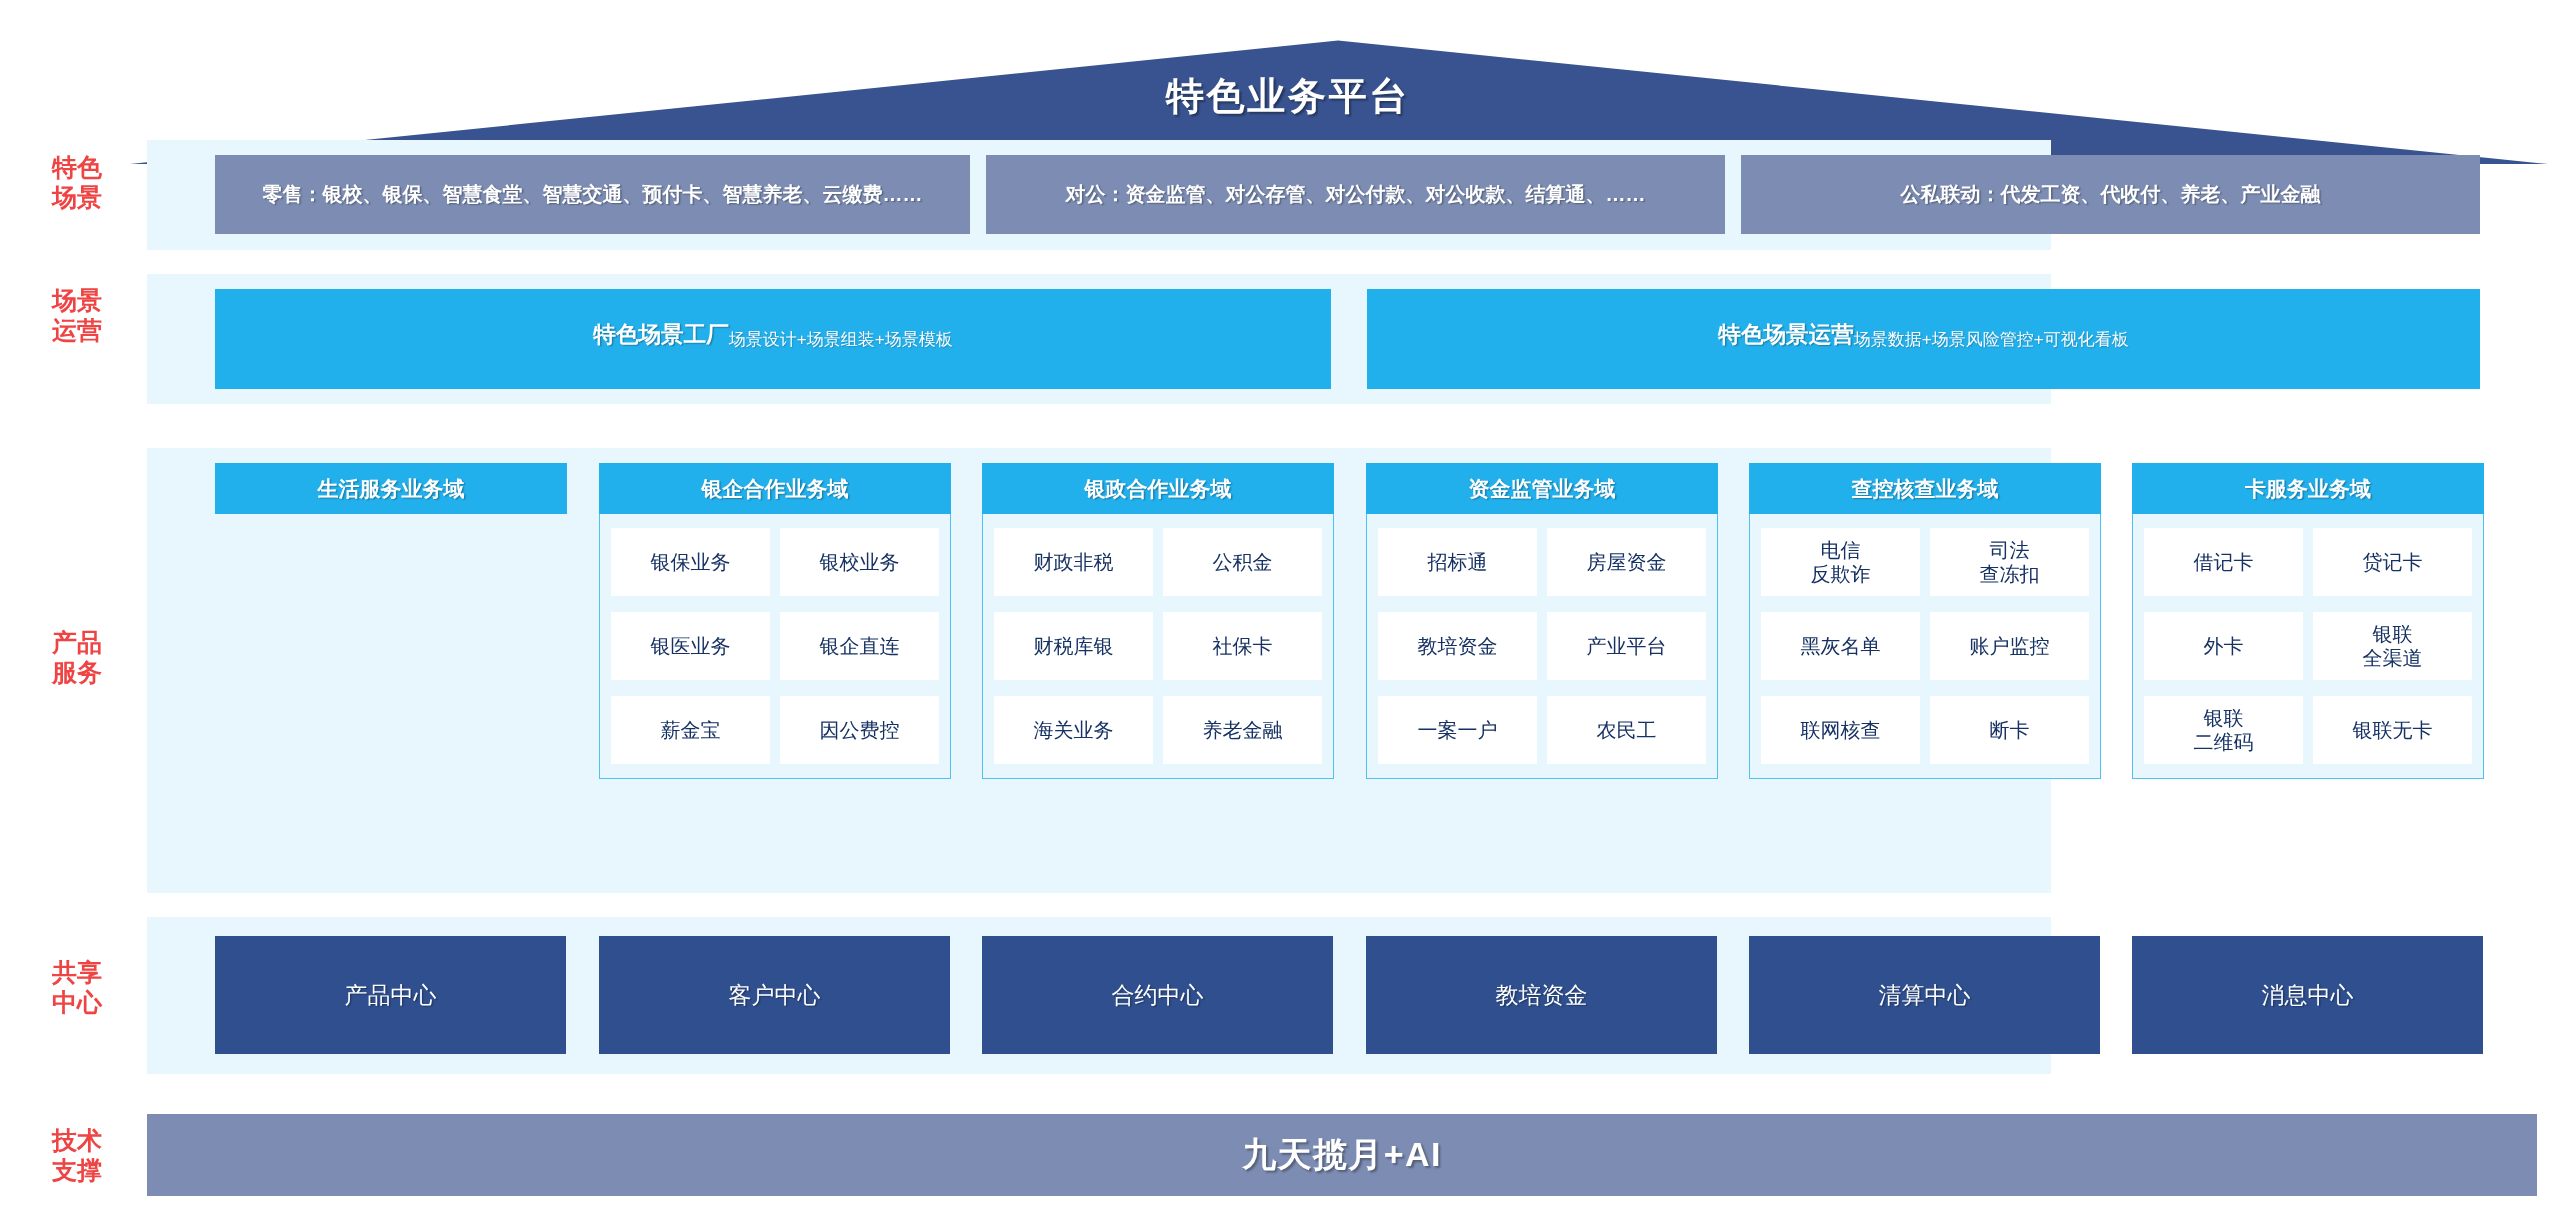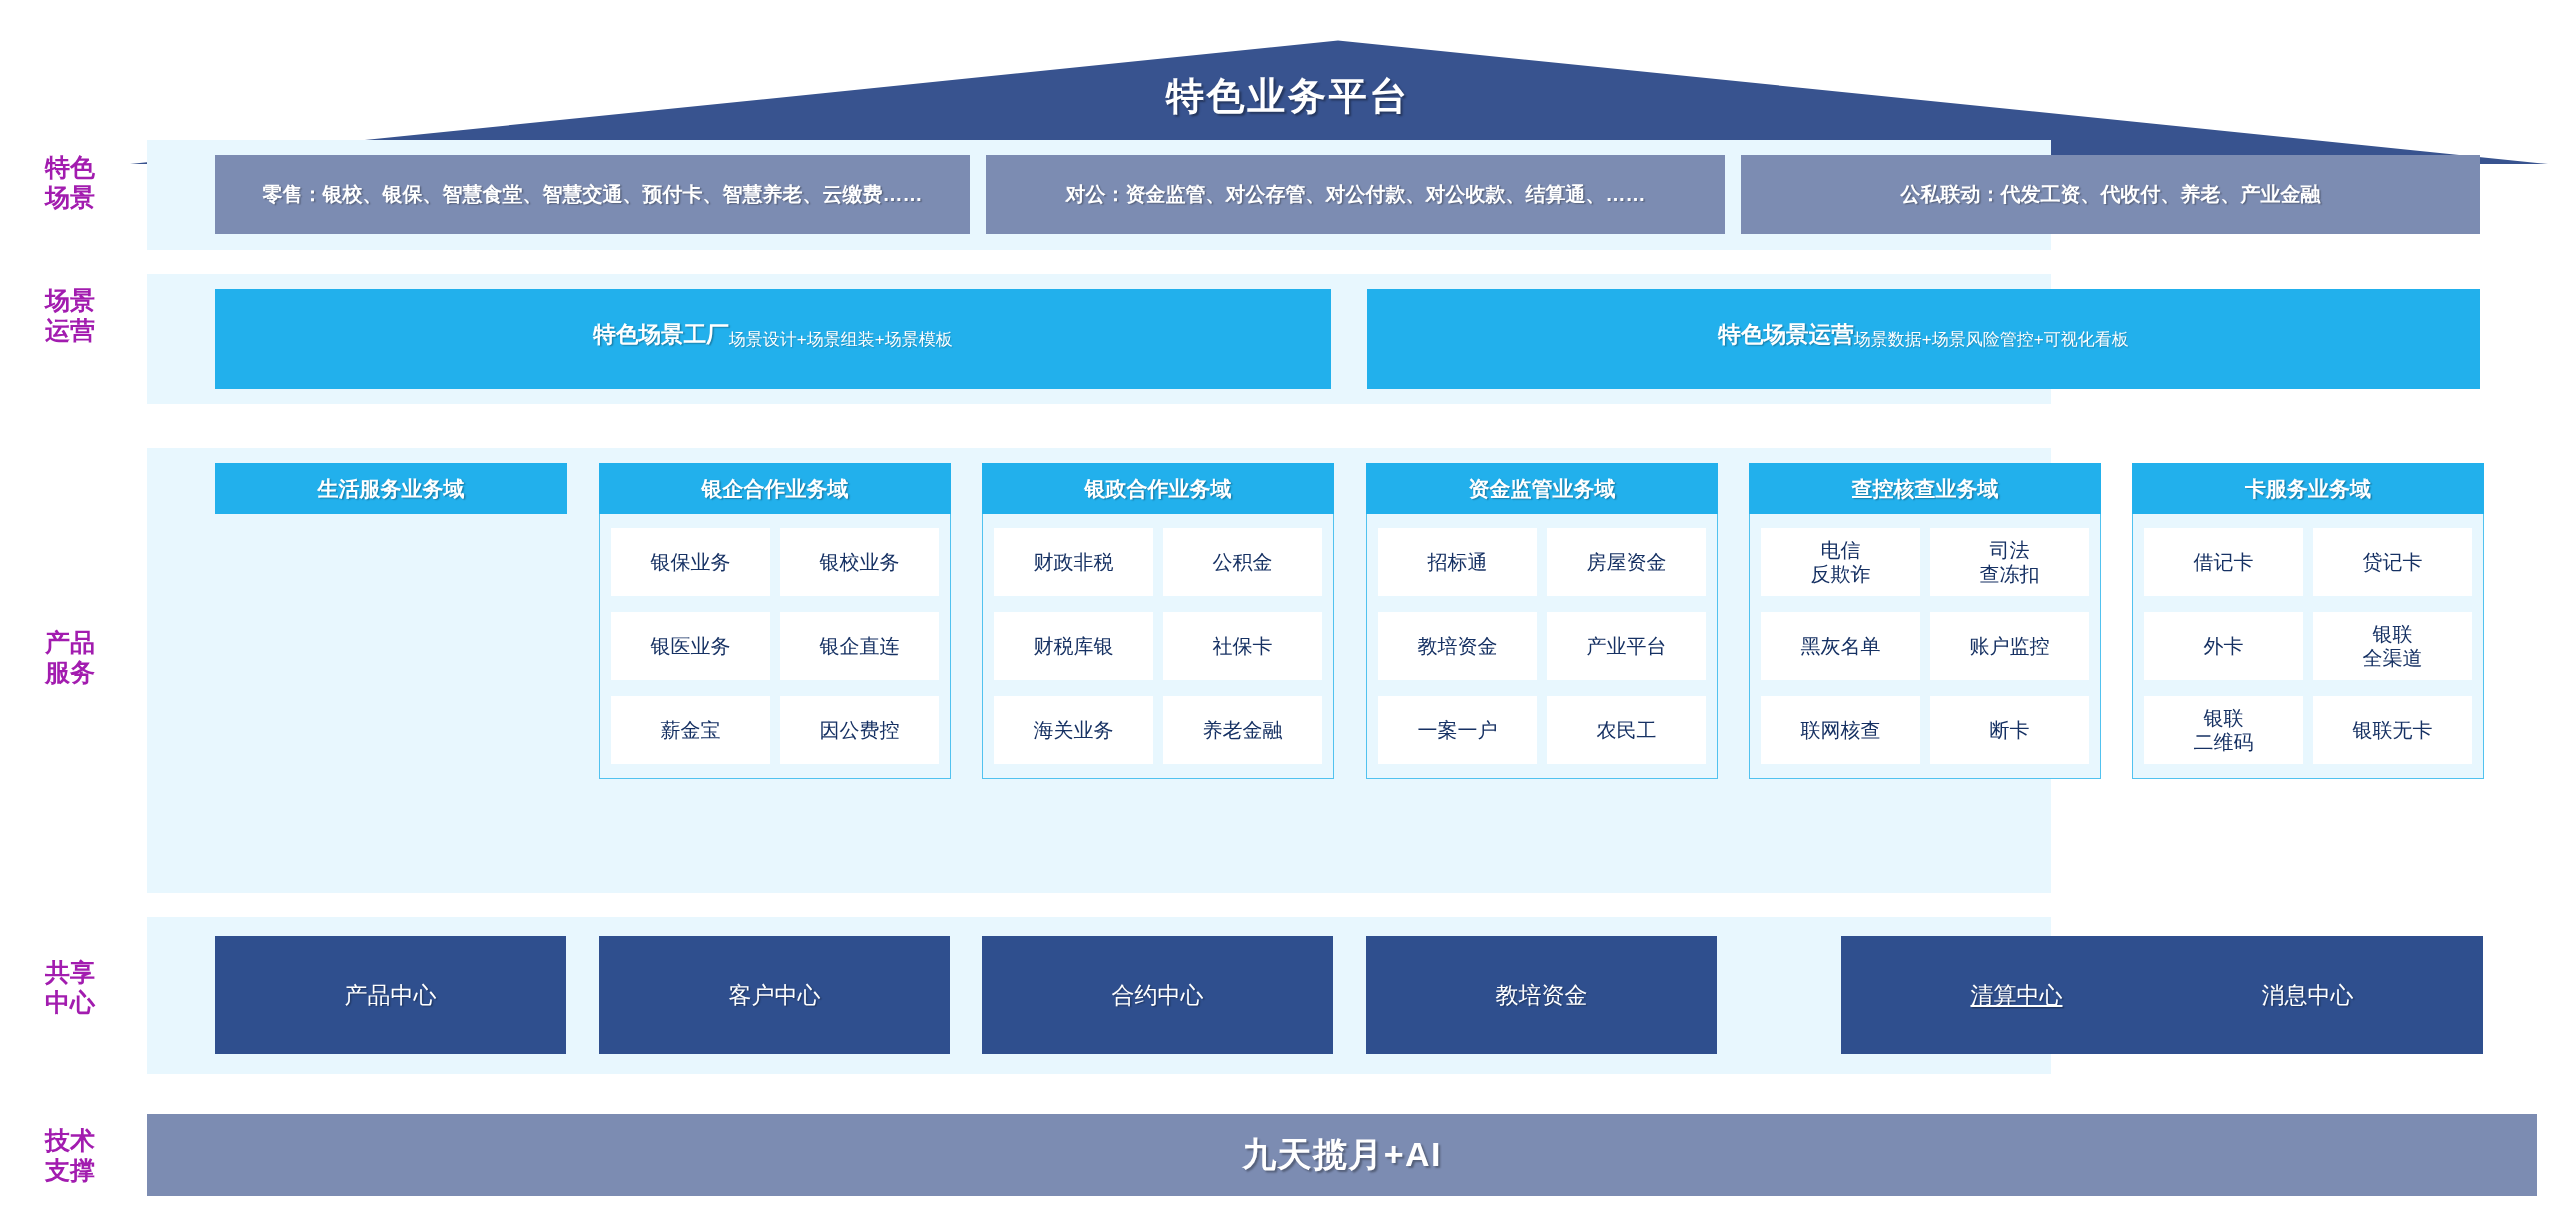--- a/index.html
+++ b/index.html
@@ -32,27 +32,27 @@
     color: #ffffff;
     font-size: 38px;
     font-weight: bold;
     letter-spacing: 2.7px;
     text-shadow: 2.1px 2.1px 2.1px rgba(0,0,0,0.35);
   }
 
   
   .row-label {
     position: absolute;
-    left: 12px;
+    left: 19px;
     width: 116px;
     text-align: center;
     font-size: 25px;
     font-weight: bold;
     line-height: 1.18;
-    color: #a21caf;
+    color: #ef4444;
   }
   .panel {
     position: absolute;
     left: 147px;
     width: 1904px;
     background: #e8f7fe;
   }
 
   
   #scenario-panel { top: 140px; height: 110px; }
@@ -155,21 +155,21 @@
     background: #2f4f8e;
     color: #ffffff;
     font-size: 23px;
     display: flex; align-items: center; justify-content: center;
     text-shadow: 1.4px 1.4px 1.4px rgba(0,0,0,0.3);
   }
   #sh0 { left: 68px; }
   #sh1 { left: 452px; }
   #sh2 { left: 835px; }
   #sh3 { left: 1219px; }
-  #sh4 { left: 1694px; text-decoration: underline; }
+  #sh4 { left: 1602px; }
   #sh5 { left: 1985px; }
 
   
   #tech-bar {
     position: absolute;
     left: 147px; top: 1114px;
     width: 2390px; height: 82px;
     background: #7c8cb2;
     color: #ffffff;
     font-size: 34px; font-weight: bold;

